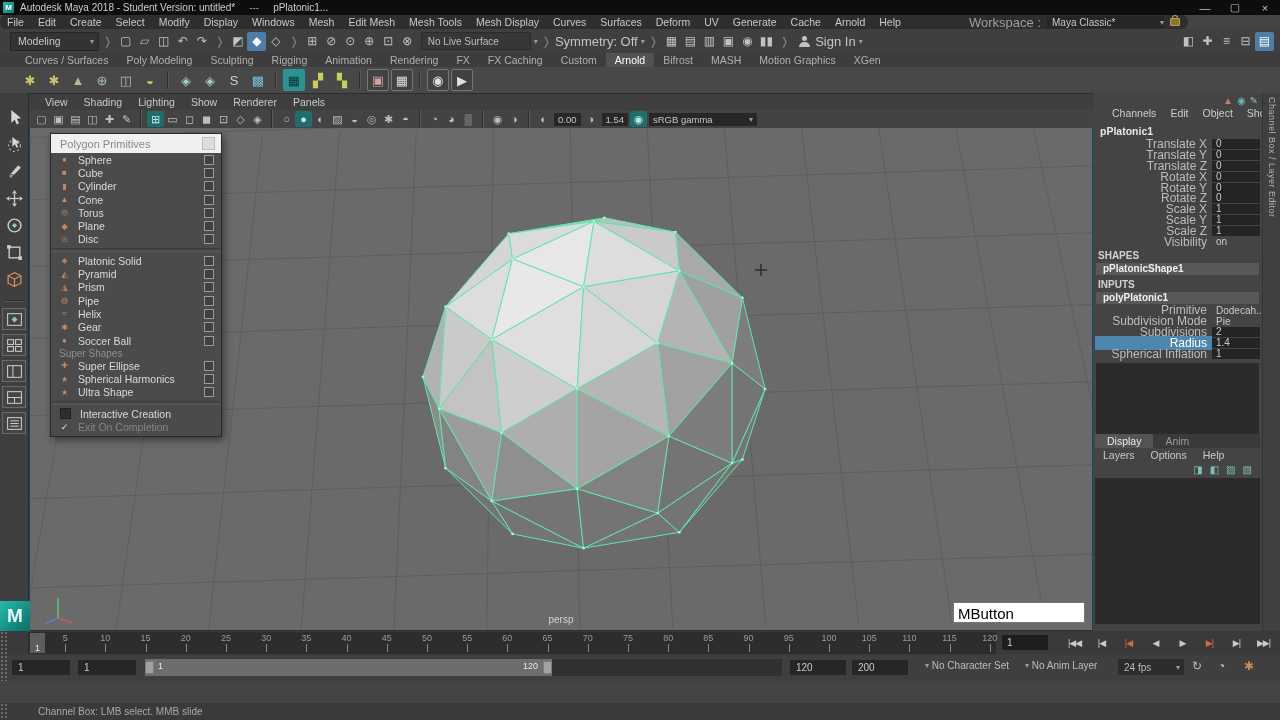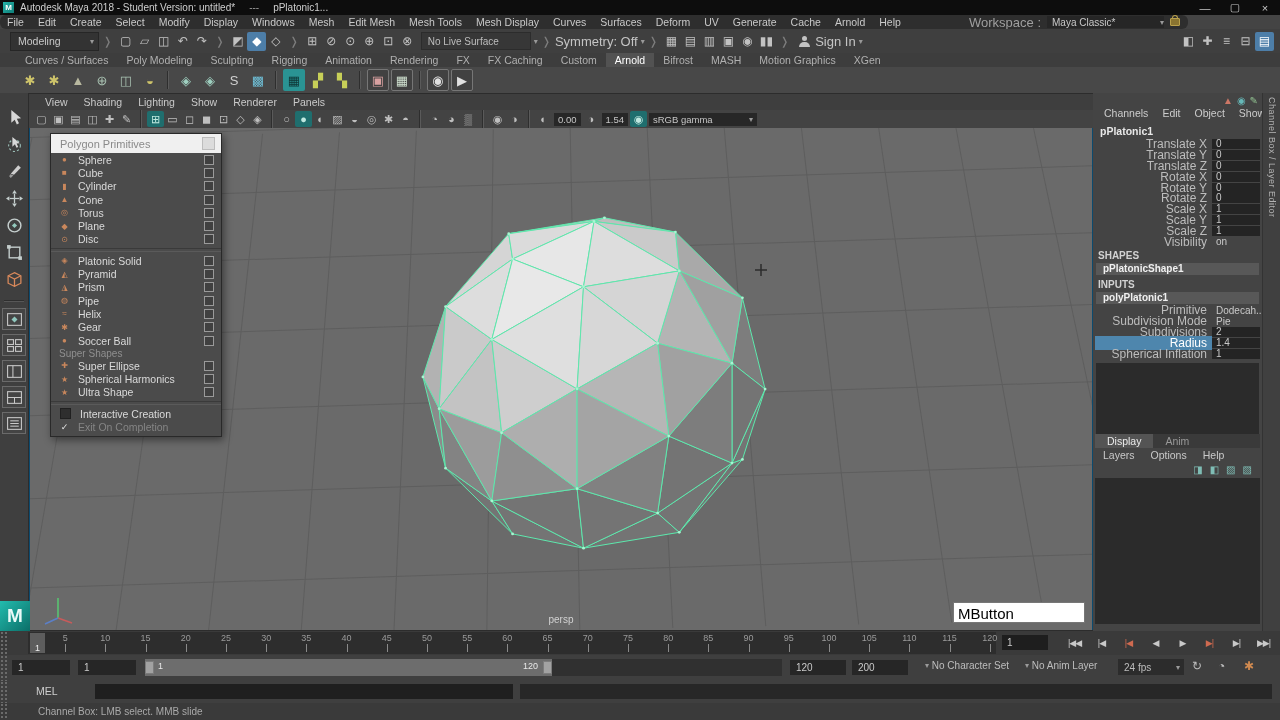--- a/index.html
+++ b/index.html
@@ -82,21 +82,21 @@
   .pm-sep{height:2px;border-top:1px solid #3a3a3a;border-bottom:1px solid #5a5a5a;margin:2px 0;}
   .pm-header{height:12px;color:#8f8f8f;font-size:10px;display:flex;align-items:center;padding-left:8px;text-align:right;}
   .pm-row.disabled .pm-label{color:#858585;}
   .pm-check{width:27px;text-align:center;color:#e3e3e3;font-size:9px;flex:none;}
   .pm-checkbox-left{width:9px;height:9px;background:#2e2e2e;border:1px solid #202020;margin:0 9px;flex:none;}
 
   
   #channelbox{left:1093px;top:93px;width:169px;height:538px;background:#444;box-sizing:border-box;}
   #cb-panel-icons{position:absolute;right:4px;top:2px;display:flex;gap:4px;}
   .cbpicon{font-size:10px;}
-  #cb-menus{position:absolute;left:4px;top:14px;display:flex;}
+  #cb-menus{position:absolute;left:12px;top:14px;display:flex;}
   .cb-menu{padding:0 7px;font-size:10.5px;color:#cscsc;color:#cccccc;}
   #cb-body{position:absolute;left:2px;top:30px;width:165px;}
   .cb-node{font-weight:bold;font-size:10.5px;color:#e8e8e8;padding:2px 0 2px 5px;}
   .cb-row{display:flex;height:10.8px;align-items:center;}
   .cb-label{flex:1;text-align:right;font-size:12px;color:#bdbdbd;padding-right:5px;white-space:nowrap;}
   .cb-label.sel{background:#4e86ad;color:#fff;}
   .cb-val{width:48px;font-size:10px;color:#c9c9c9;padding-left:4px;box-sizing:border-box;flex:none;}
   .cb-val.field{background:#242424;height:10px;line-height:10px;}
   .cb-head{font-weight:bold;font-size:10px;color:#d2d2d2;padding:3px 0 1px 3px;}
   .cb-bar{background:#585858;height:12px;line-height:12px;font-weight:bold;font-size:10px;color:#f0f0f0;padding-left:7px;margin:1px 1px;}
@@ -942,26 +942,20 @@
       <span>24 fps</span>
         <span class="caret">▾</span>
     </div>
     <div id="rs-icons">
         <span class="rs-icon" style="position: absolute; left: 1192px; top: 4px;">↻</span>
         <span class="rs-icon" style="position: absolute; left: 1218px; top: 4px;">◔</span>
         <span class="rs-icon" style="position: absolute; left: 1244px; top: 4px; color: rgb(208, 138, 80);">✱</span>
       </div>
   </div>
 
-  <div id="melbar" class="abs">
-    <div class="grip"></div>
-    <div id="mel-label">MEL</div>
-    <div id="mel-input"></div>
-    <div id="mel-output"></div>
-  </div>
 
   <div id="helpbar" class="abs">
     <div class="grip"></div>
     <div id="help-text">Channel Box: LMB select. MMB slide</div>
   </div>
 
   <div id="maya-logo-big" class="abs">M</div>
 </div>
 
 </body></html>

